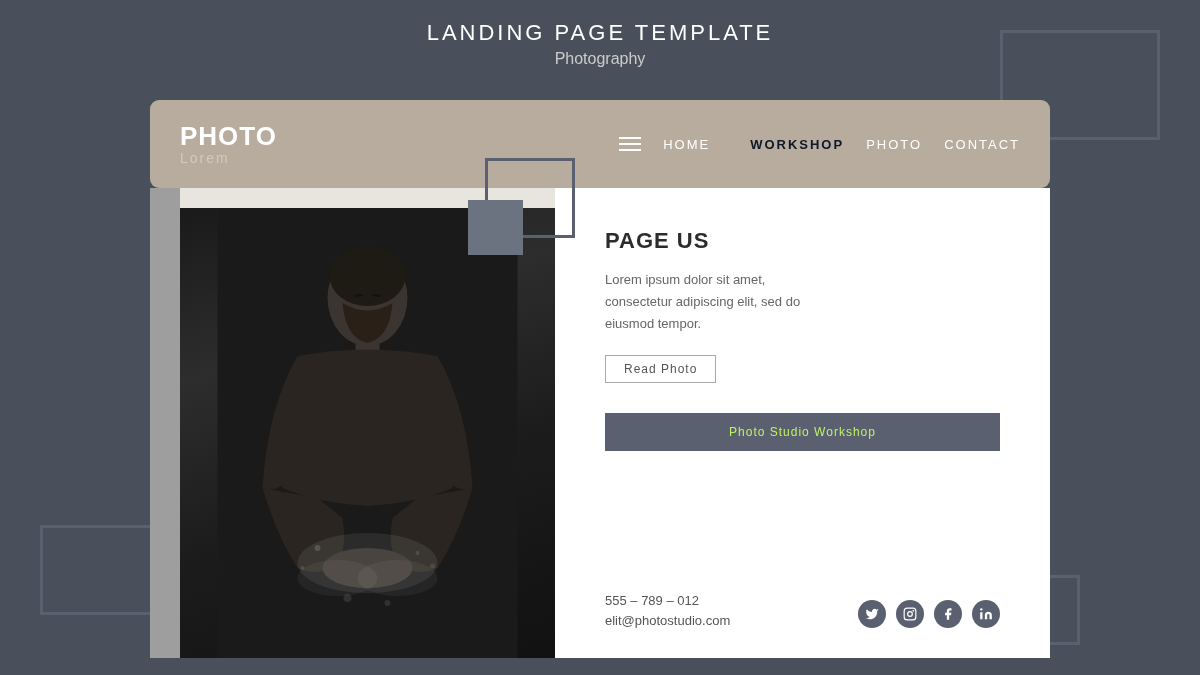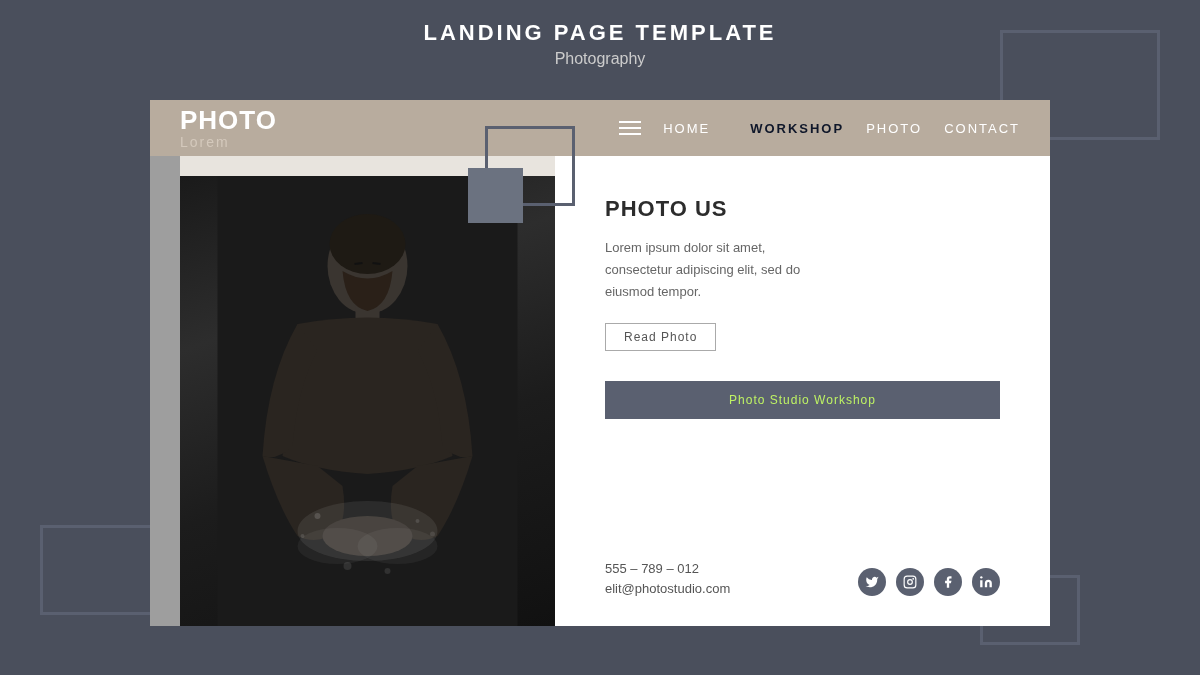--- a/index.html
+++ b/index.html
@@ -44,21 +44,21 @@
     
     .page-title-area {
       position: absolute;
       top: 20px;
       left: 0;
       right: 0;
       text-align: center;
     }
     .page-title-main {
       font-size: 22px;
-      font-weight: bold;
+      font-weight: normal;
       color: #ffffff;
       letter-spacing: 3px;
       text-transform: uppercase;
     }
     .page-title-sub {
       font-size: 16px;
       color: #cccccc;
       margin-top: 4px;
     }
 
@@ -68,25 +68,26 @@
       top: 100px;
       left: 150px;
       right: 150px;
       bottom: 50px;
       background: transparent;
     }
 
     
     .nav-bar {
       background-color: #b8ac9e;
-      height: 56px;
+      height: 88px;
       display: flex;
       align-items: center;
       padding: 0 30px;
       position: relative;
+      border-radius: 9px;
     }
     .logo-area {
       display: flex;
       flex-direction: column;
       line-height: 1;
     }
     .logo-photo {
       font-size: 26px;
       font-weight: 900;
       color: #ffffff;
@@ -363,21 +364,21 @@
             <ellipse cx="150" cy="68" rx="38" ry="30" fill="#1e1a14"></ellipse>
 
             <line x1="137" y1="88" x2="145" y2="87" stroke="#111" stroke-width="2"></line>
             <line x1="155" y1="87" x2="163" y2="88" stroke="#111" stroke-width="2"></line>
           </svg>
         </div>
       </div>
     </div>
 
     <div class="right-section">
-      <h2 class="about-title">PHOTO US</h2>
+      <h2 class="about-title">PAGE US</h2>
       <p class="about-text">Lorem ipsum dolor sit amet, consectetur adipiscing elit, sed do eiusmod tempor.</p>
       <button class="read-more-btn">Read  Photo</button>
 
       <div class="workshop-banner">Photo Studio Workshop</div>
 
       <div class="bottom-contact-row">
         <div class="contact-info">
           <div class="contact-phone">555 – 789 – 012</div>
           <div class="contact-email">elit@photostudio.com</div>
         </div>

